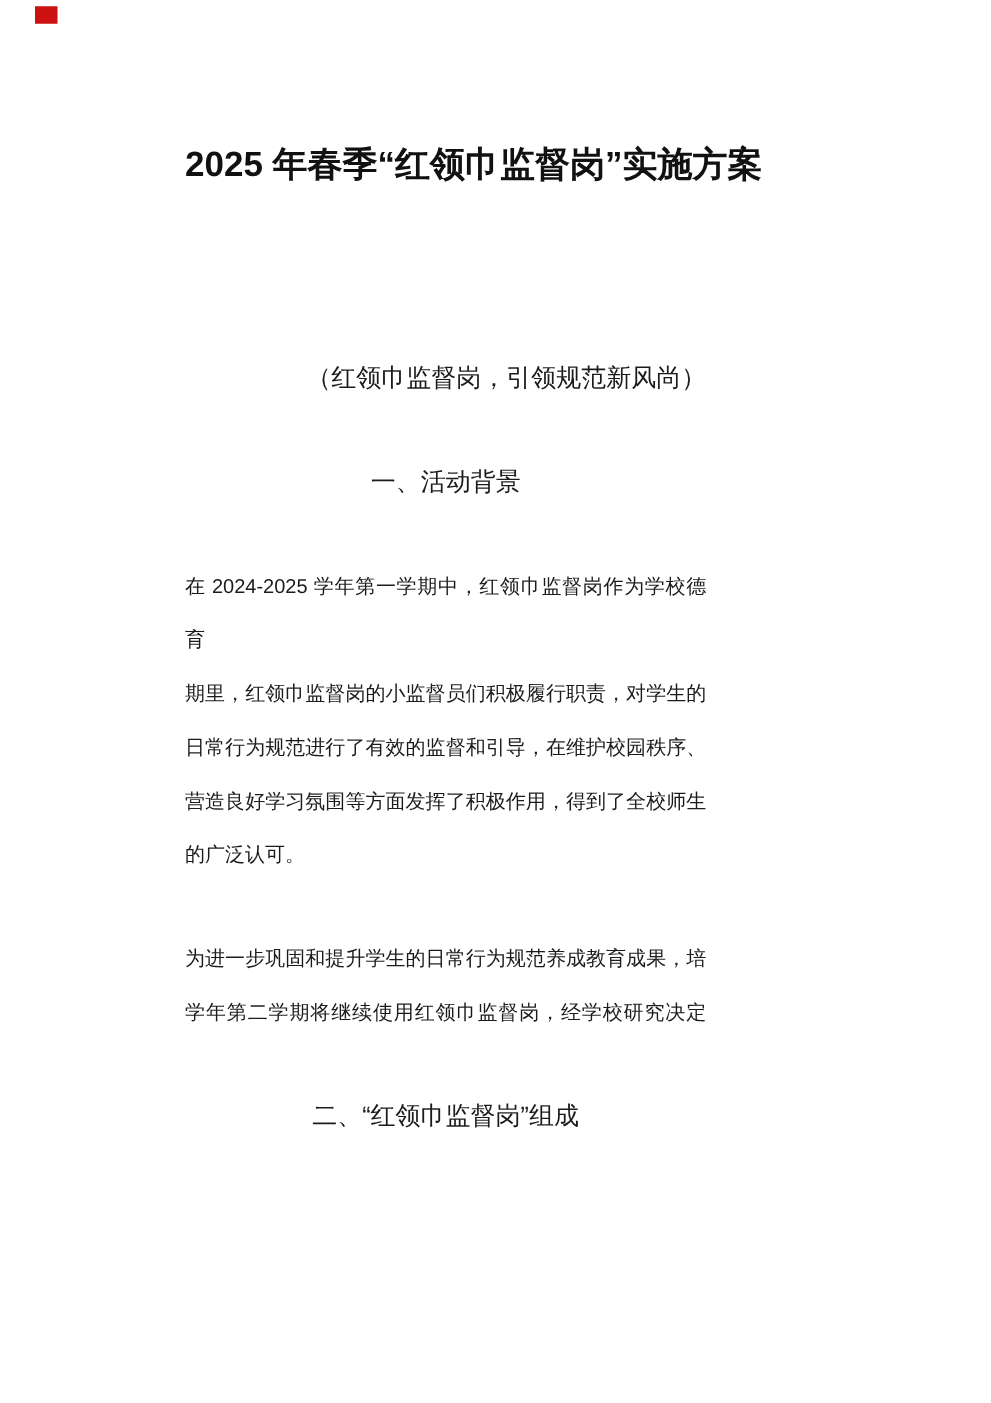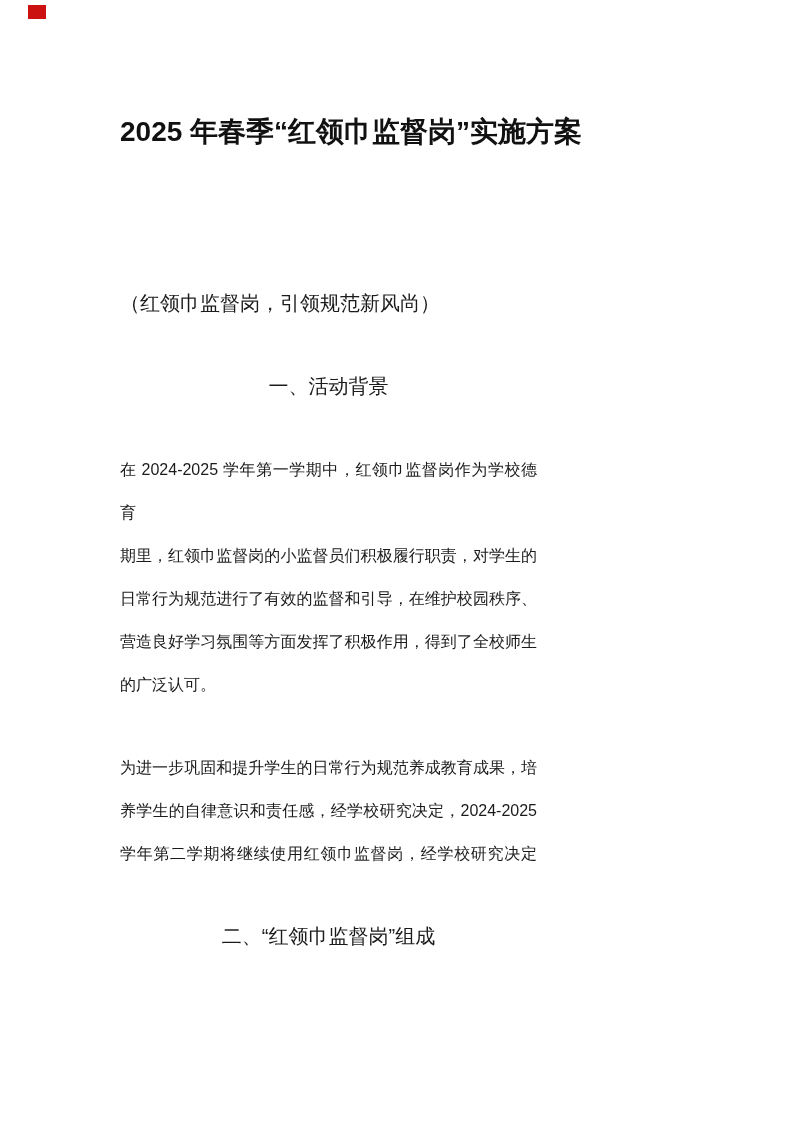--- a/index.html
+++ b/index.html
@@ -8,20 +8,21 @@
     background: #ffffff;
   }
   .page {
     position: relative;
     width: 655px;
     height: 1122px;
     background: #ffffff;
     overflow: hidden;
     font-family: "Liberation Sans", sans-serif;
     color: #1b1b1b;
+    padding-left: 28px;
   }
   .corner-mark {
     position: absolute;
     left: 28px;
     top: 5px;
     width: 18px;
     height: 14px;
   }
   .content {
     padding: 112px 118px 0 120px; 
@@ -31,21 +32,21 @@
     font-weight: bold;
     line-height: 40px;
     text-align: center;
     color: #111111;
     white-space: nowrap;
   }
   .doc-subtitle {
     margin-top: 130px;
     font-size: 20px;
     line-height: 43px;
-    text-align: left;
+    text-align: right;
   }
   .section-heading {
     margin-top: 40px;
     font-size: 20px;
     line-height: 43px;
     text-align: center;
   }
   .paragraph {
     margin-top: 40px;
   }
@@ -73,21 +74,20 @@
           <div class="section-heading">一、活动背景</div>
           <div class="paragraph">
             <div class="line">在 2024-2025 学年第一学期中，红领巾监督岗作为学校德育</div>
             <div class="line">期里，红领巾监督岗的小监督员们积极履行职责，对学生的</div>
             <div class="line">日常行为规范进行了有效的监督和引导，在维护校园秩序、</div>
             <div class="line">营造良好学习氛围等方面发挥了积极作用，得到了全校师生</div>
             <div class="line last">的广泛认可。</div>
           </div>
           <div class="paragraph">
             <div class="line">为进一步巩固和提升学生的日常行为规范养成教育成果，培</div>
-            <div class="line">养学生的自律意识和责任感，经学校研究决定，2024-2025</div>
             <div class="line">学年第二学期将继续使用红领巾监督岗，经学校研究决定</div>
           </div>
         </div>
         <div class="section">
           <div class="section-heading">二、“红领巾监督岗”组成</div>
         </div>
       </div>
   </div>
 </div>
 

